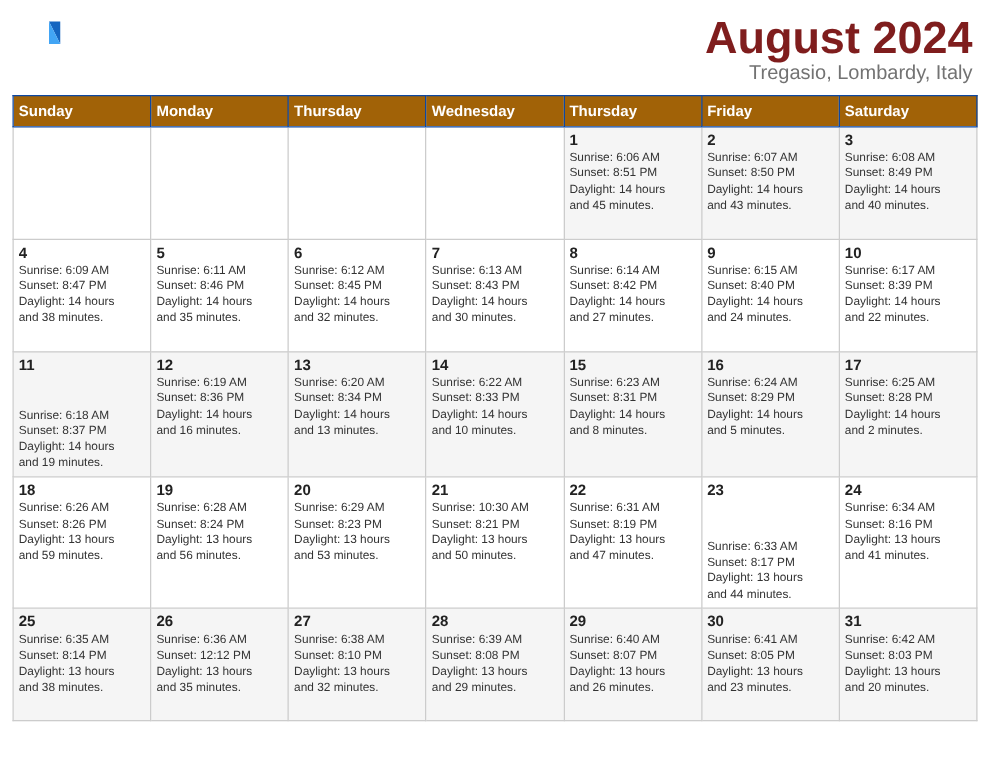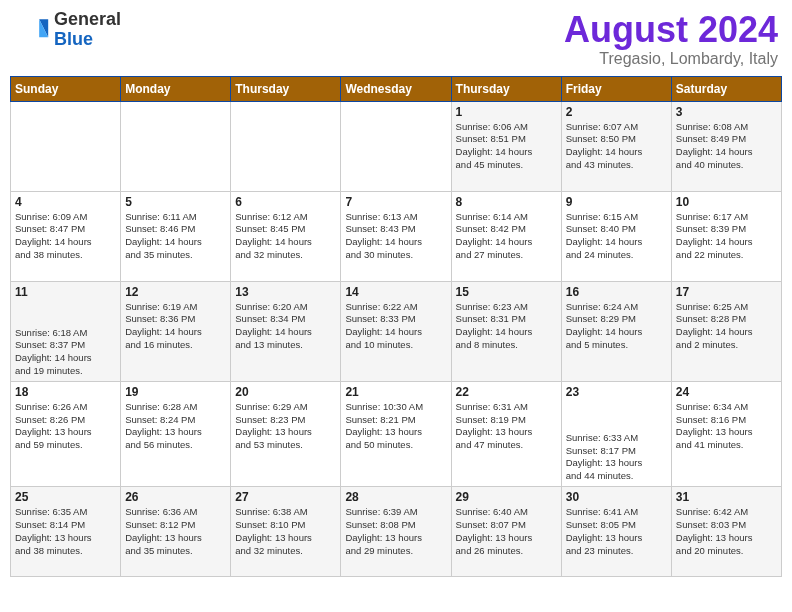--- a/index.html
+++ b/index.html
@@ -32,21 +32,21 @@
     .logo-icon {
       width: 36px;
       height: 36px;
     }
     .title-block {
       text-align: right;
     }
     .month-year {
       font-size: 36px;
       font-weight: bold;
-      color: #6d28d9;
+      color: #7f1d1d;
       line-height: 1.1;
     }
     .location {
       font-size: 16px;
       color: #737373;
     }
     table {
       width: 100%;
       border-collapse: collapse;
       table-layout: fixed;
@@ -90,24 +90,20 @@
   </style>
 </head>
 <body>
 
 <div class="header">
   <div class="logo">
     <svg class="logo-icon" viewBox="0 0 40 40">
       <polygon points="28,8 38,8 38,28" fill="#1565c0"></polygon>
       <polygon points="28,8 38,28 28,28" fill="#42a5f5"></polygon>
     </svg>
-    <div class="logo-text">
-      <span class="logo-general">General</span><br>
-      <span class="logo-blue">Blue</span>
-    </div>
   </div>
   <div class="title-block">
     <div class="month-year">August 2024</div>
     <div class="location">Tregasio, Lombardy, Italy</div>
   </div>
 </div>
 
 <table>
   <thead>
     <tr>
@@ -305,21 +301,21 @@
         <td>
           <span class="day-number">25</span>
           <div class="cell-detail" style="white-space: pre-line;">Sunrise: 6:35 AM
 Sunset: 8:14 PM
 Daylight: 13 hours
 and 38 minutes.</div>
         </td>
         <td>
           <span class="day-number">26</span>
           <div class="cell-detail" style="white-space: pre-line;">Sunrise: 6:36 AM
-Sunset: 8:12 PM
+Sunset: 12:12 PM
 Daylight: 13 hours
 and 35 minutes.</div>
         </td>
         <td>
           <span class="day-number">27</span>
           <div class="cell-detail" style="white-space: pre-line;">Sunrise: 6:38 AM
 Sunset: 8:10 PM
 Daylight: 13 hours
 and 32 minutes.</div>
         </td>

